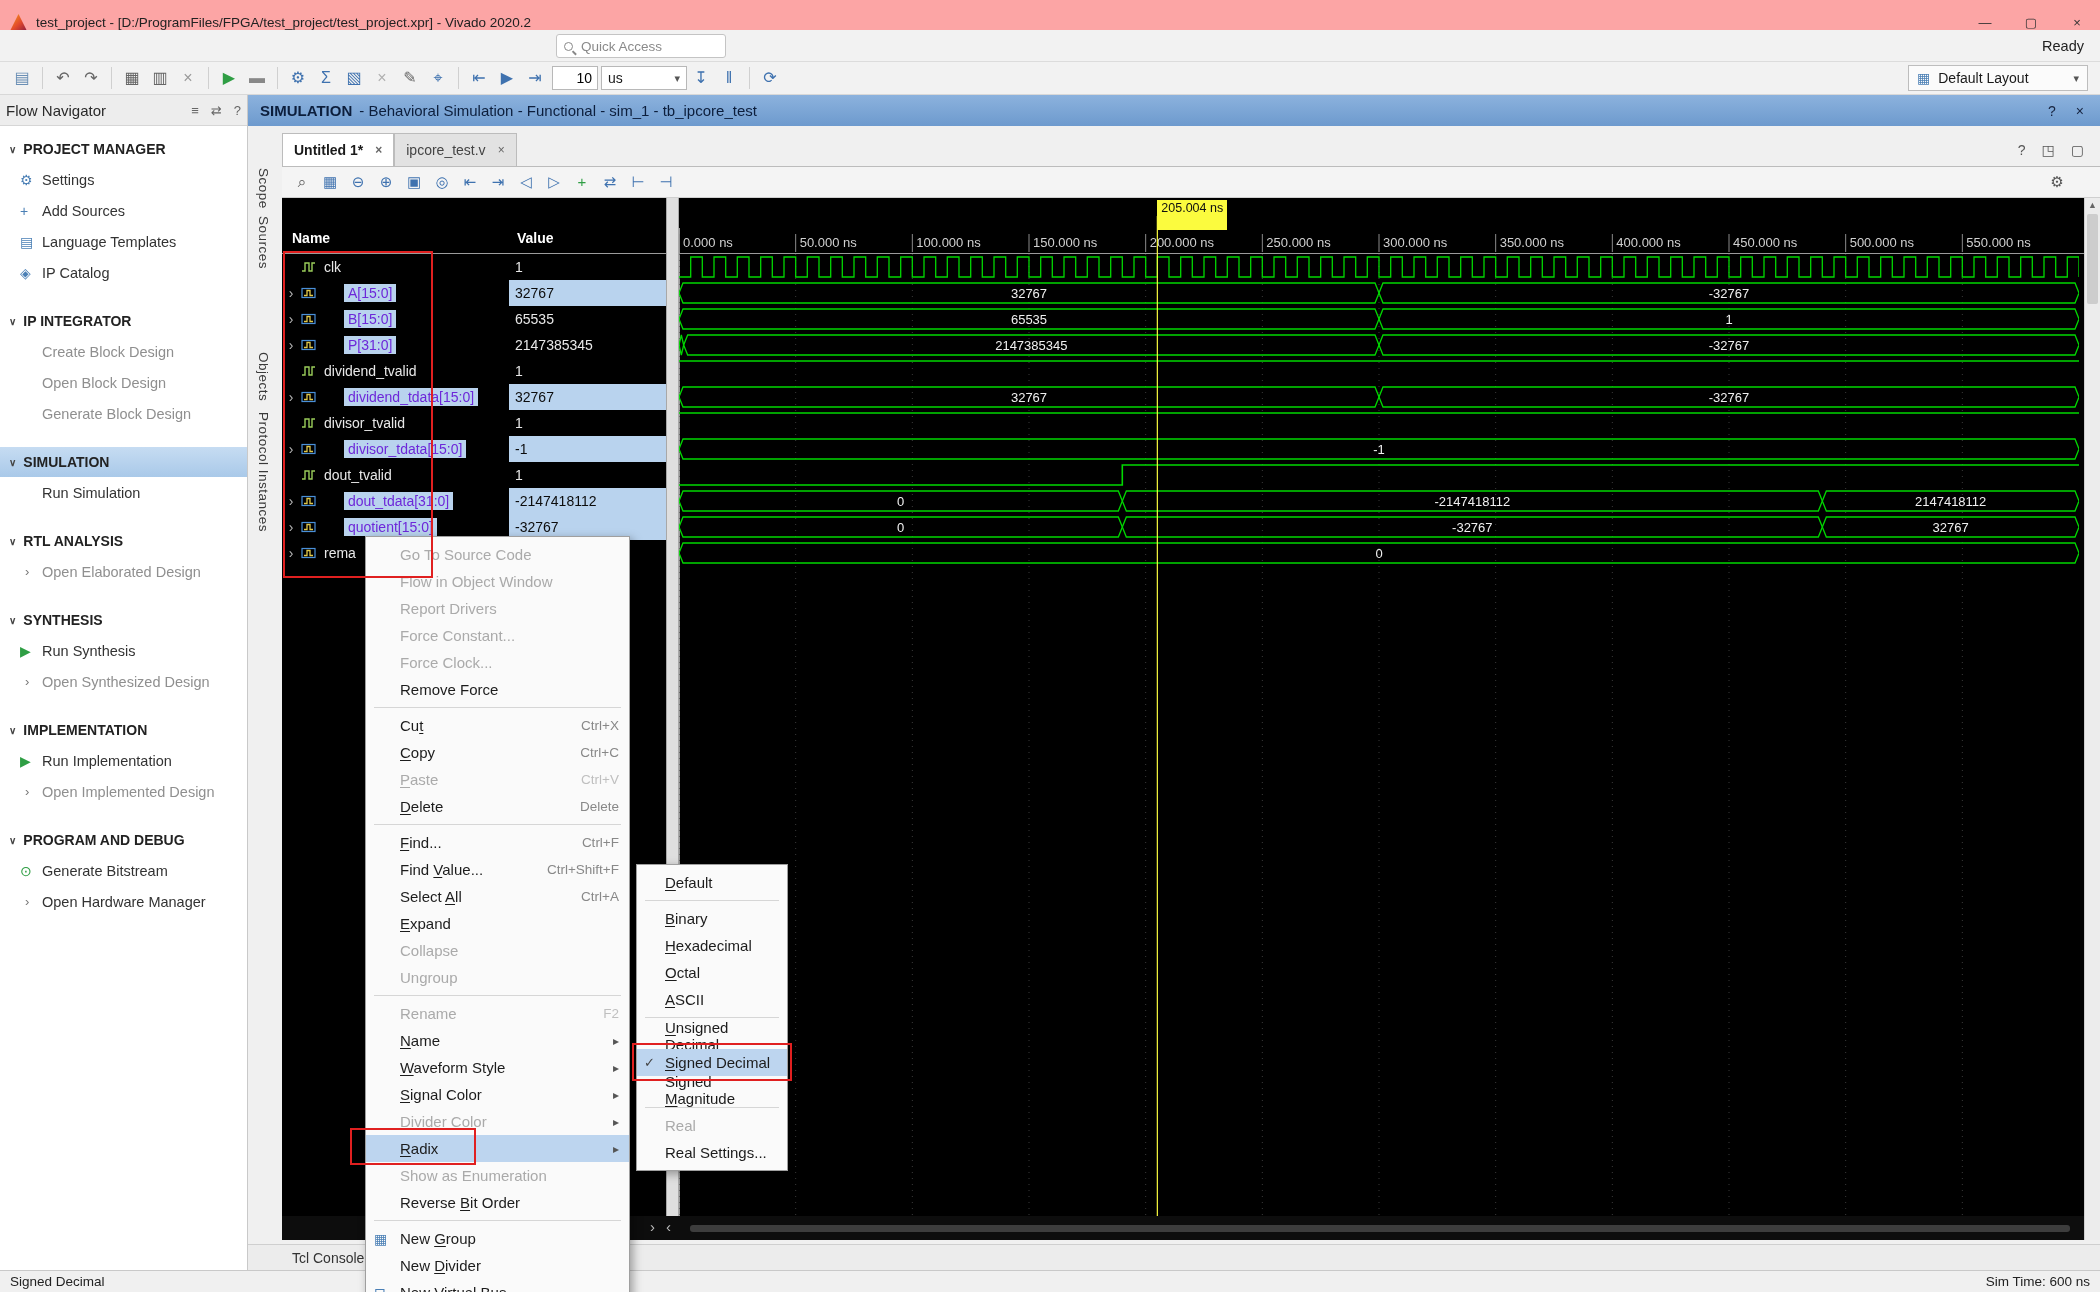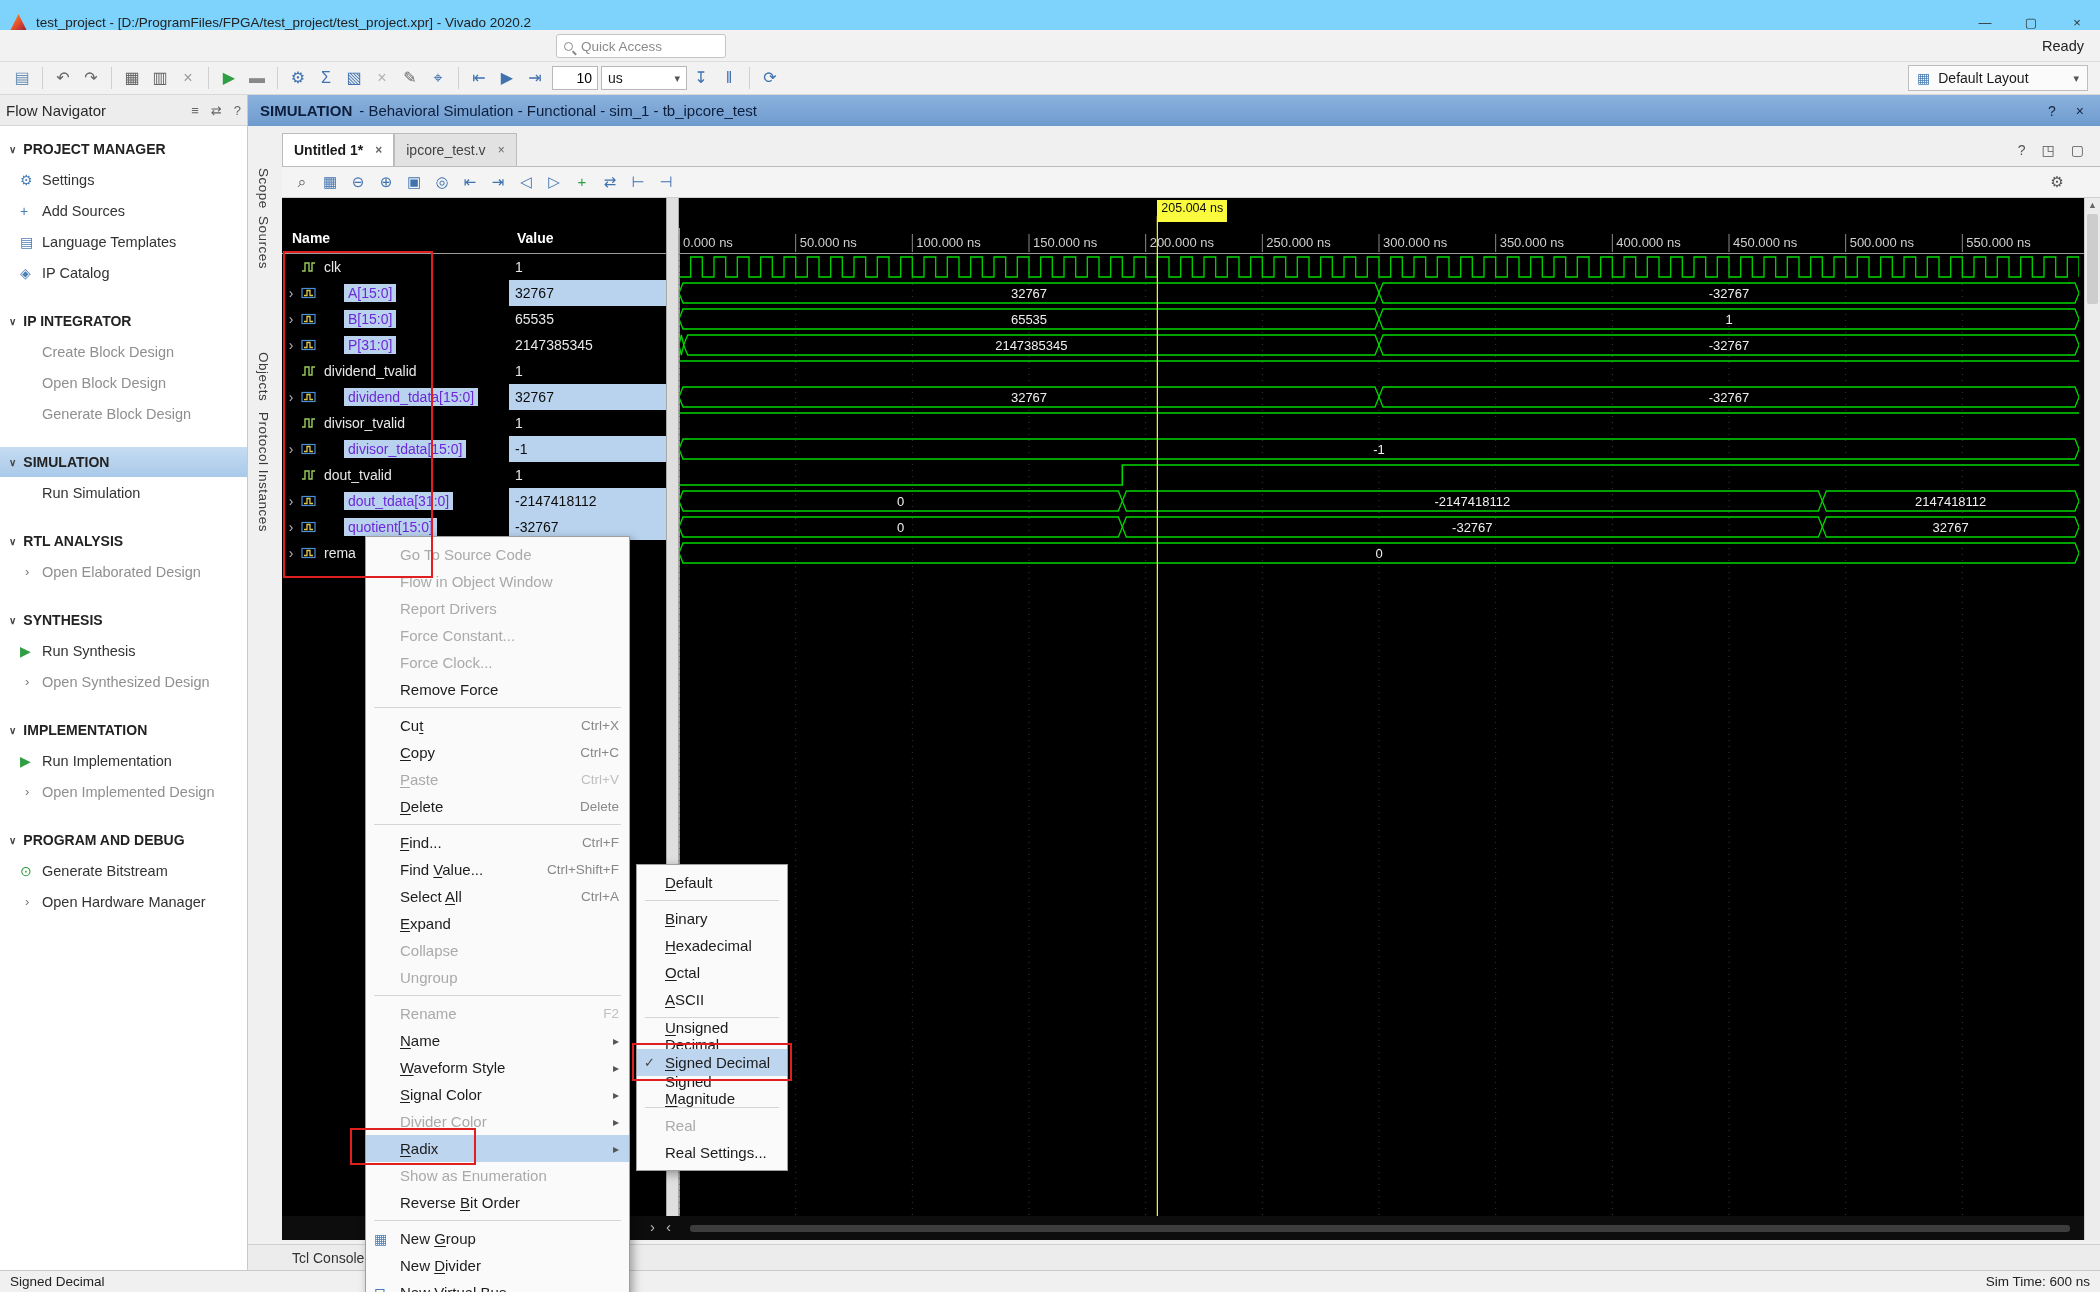--- a/index.html
+++ b/index.html
@@ -1,21 +1,21 @@
 <!DOCTYPE html>
 <html><head>
 <meta charset="utf-8">
 <style>
 *{margin:0;padding:0;box-sizing:border-box;}
 html,body{width:2100px;height:1292px;overflow:hidden;}
 body{font-family:"Liberation Sans",sans-serif;background:#f0f0f0;position:relative;font-size:14px;color:#1a1a1a;}
 u{text-decoration-thickness:1px;text-underline-offset:2px;}
 
 
-#titlebar{position:absolute;left:0;top:0;width:2100px;height:46px;background:#7dd3fc;border-bottom:1px solid #e0e0e0;display:flex;align-items:center;}
+#titlebar{position:absolute;left:0;top:0;width:2100px;height:46px;background:#fca5a5;border-bottom:1px solid #e0e0e0;display:flex;align-items:center;}
 #app-icon{width:17px;height:17px;margin:0 9px 0 10px;background:linear-gradient(135deg,#f6a21d 0%,#e2492b 55%,#8c1d40 100%);clip-path:polygon(50% 0,100% 100%,0 100%);}
 #window-title{font-size:13.5px;color:#222;}
 #win-controls{margin-left:auto;display:flex;height:30px;}
 .win-btn{width:46px;text-align:center;line-height:30px;font-size:13px;color:#333;}
 
 
 #menubar{position:absolute;left:0;top:30px;width:2100px;height:32px;background:#f2f2f2;border-bottom:1px solid #dcdcdc;display:flex;align-items:center;padding-left:6px;}
 .menu-item{padding:0 10px;font-size:15px;color:#1b1b1b;height:32px;line-height:32px;}
 #quick-access{position:absolute;left:556px;top:4px;width:170px;height:24px;background:#fff;border:1px solid #c4c4c4;border-radius:3px;display:flex;align-items:center;padding:0 7px;color:#8a8a8a;font-size:13.5px;}
 .mag{width:9px;height:9px;border:1.5px solid #888;border-radius:50%;position:relative;margin-right:8px;flex:none;}
@@ -74,21 +74,21 @@
 #value-col{position:absolute;left:509px;top:254px;width:157px;}
 .sig-row{height:26px;display:flex;align-items:center;padding-left:3px;gap:4px;}
 .sig-arrow{width:12px;color:#b8b8b8;font-size:14px;text-align:center;flex:none;}
 .sig-icon{width:15px;height:12px;display:inline-flex;flex:none;}
 .sig-name{font-size:14px;color:#e8e8e8;padding:1px 4px;white-space:nowrap;}
 .sig-name.sel{background:#b9d3ee;color:#6d28d9;margin-left:24px;}
 .val-cell{height:26px;line-height:26px;font-size:14px;color:#e8e8e8;padding-left:6px;white-space:nowrap;}
 .val-cell.sel{background:#b9d3ee;color:#0c0c0c;}
 #splitter{position:absolute;left:666px;top:198px;width:13px;height:1018px;background:#dfdfdf;border-left:1px solid #a8a8a8;border-right:1px solid #a8a8a8;}
 #wave-svg{position:absolute;left:679px;top:198px;}
-#cursor-label{position:absolute;top:200px;height:22px;line-height:17px;background:#fbfb3e;color:#101010;font-size:12.5px;padding:0 4px;z-index:12;white-space:nowrap;}
+#cursor-label{position:absolute;top:200px;height:30px;line-height:17px;background:#fbfb3e;color:#101010;font-size:12.5px;padding:0 4px;z-index:12;white-space:nowrap;}
 #vscroll{position:absolute;left:2084px;top:198px;width:16px;height:1042px;background:#ececec;border-left:1px solid #cfcfcf;}
 #vscroll .up{font-size:9px;color:#666;line-height:14px;display:block;text-align:center;}
 #vscroll .thumb{position:absolute;left:2px;top:16px;width:11px;height:90px;background:#cdcdcd;border-radius:2px;}
 #hscroll{position:absolute;left:282px;top:1216px;width:1802px;height:24px;background:#0d0d0d;}
 #hscroll .ar{position:absolute;top:2px;color:#bbb;font-size:15px;}
 #hscroll .thumb{position:absolute;left:408px;top:9px;width:1380px;height:7px;background:#3d3d3d;border-radius:3px;}
 
 
 #tclbar{position:absolute;left:248px;top:1244px;width:1852px;height:26px;background:#ececec;border-top:1px solid #cfcfcf;display:flex;align-items:center;padding-left:44px;font-size:14px;color:#333;}
 #statusbar{position:absolute;left:0;top:1270px;width:2100px;height:22px;background:#f0f0f0;border-top:1px solid #c9c9c9;display:flex;align-items:center;padding:0 10px;font-size:13.5px;color:#222;}

